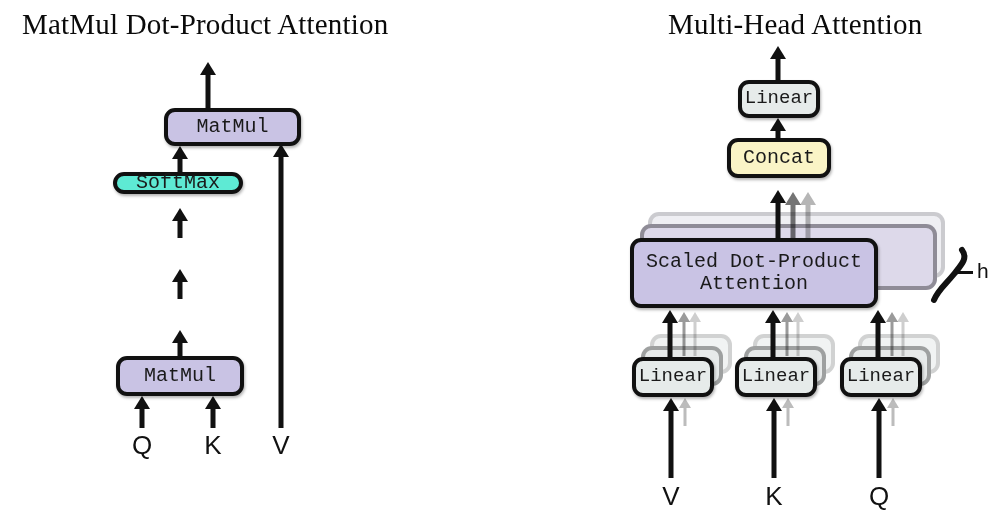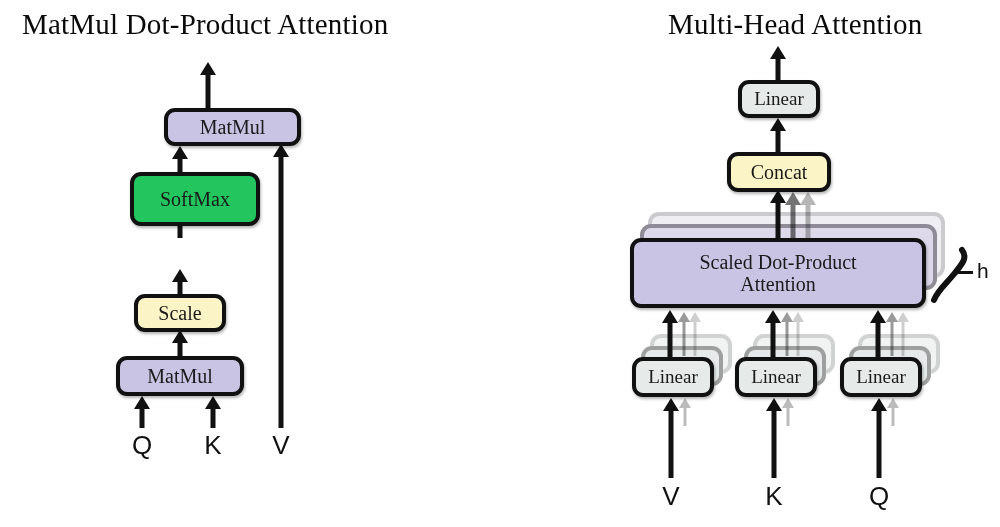--- a/index.html
+++ b/index.html
@@ -26,21 +26,21 @@
   .node{
     position:absolute;
     box-sizing:border-box;
     border:4px solid #111111;
     border-radius:11px;
     display:flex;
     align-items:center;
     justify-content:center;
     text-align:center;
     color:#1a1a1a;
-    font-family:Liberation Serif, serif;
+    font-family:Liberation Mono, monospace;
     font-size:20px;
     line-height:1.12;
     white-space:nowrap;
     box-shadow:1px 2px 3px rgba(0,0,0,0.30);
   }
   .node.two-line{white-space:normal;font-size:20px;}
 
   
   .ghost{
     position:absolute;
@@ -130,28 +130,25 @@
 
   <div class="arrow" style="left:269px;top:144px;width:24px;height:284px;">
     <div class="head"></div>
     <div class="shaft" style="height:275px;"></div>
   </div>
 
   <div class="node" style="left:164px;top:108px;width:137px;height:38px;background:#c9c3e4;">
     <span>MatMul</span>
   </div>
 
-  <div class="node" style="left:130px;top:172px;width:130px;height:54px;background:#22c55e;">
+  <div class="node" style="left:113px;top:172px;width:130px;height:22px;background:#5eead4;">
     <span>SoftMax</span>
   </div>
 
 
-  <div class="node" style="left:134px;top:294px;width:92px;height:38px;background:#faf4c6;">
-    <span>Scale</span>
-  </div>
 
   <div class="node" style="left:116px;top:356px;width:128px;height:40px;background:#c9c3e4;">
     <span>MatMul</span>
   </div>
 
   <div class="vklabel" style="left:122px;top:430px;">Q</div>
   <div class="vklabel" style="left:193px;top:430px;">K</div>
   <div class="vklabel" style="left:261px;top:430px;">V</div>
 
   <div class="title" id="title-right">Multi-Head Attention</div>
@@ -175,21 +172,21 @@
   </div>
   <div class="arrow" style="left:784px;top:192px;width:18px;height:50px;opacity:0.58;">
     <div class="head"></div>
     <div class="shaft" style="height:42px;"></div>
   </div>
   <div class="arrow" style="left:766px;top:190px;width:24px;height:52px;">
     <div class="head"></div>
     <div class="shaft" style="height:44px;"></div>
   </div>
 
-  <div class="node two-line" style="left:630px;top:238px;width:296px;height:70px;background:#c9c3e4;flex-direction:column;">
+  <div class="node two-line" style="left:630px;top:238px;width:248px;height:70px;background:#c9c3e4;flex-direction:column;">
     <span>Scaled Dot-Product</span>
     <span>Attention</span>
   </div>
 
   <svg class="brace" style="left:918px;top:246px;width:56px;height:62px;" viewBox="0 0 56 62">
     <path d="M44 4 C 50 12, 44 18, 36 28 C 28 38, 20 44, 16 54" stroke="#111" stroke-width="6" fill="none" stroke-linecap="round"></path>
   </svg>
   <div class="hdash" style="left:955px;top:271px;width:18px;"></div>
   <div class="hlabel" style="left:977px;top:259px;">h</div>
 
@@ -244,21 +241,21 @@
   <div class="node" style="left:632px;top:357px;width:82px;height:40px;background:#e6ebea;font-size:19px;">
     <span>Linear</span>
   </div>
   <div class="node" style="left:735px;top:357px;width:82px;height:40px;background:#e6ebea;font-size:19px;">
     <span>Linear</span>
   </div>
   <div class="node" style="left:840px;top:357px;width:82px;height:40px;background:#e6ebea;font-size:19px;">
     <span>Linear</span>
   </div>
 
-  <div class="node" style="left:727px;top:152px;width:104px;height:40px;background:#faf4c6;">
+  <div class="node" style="left:727px;top:138px;width:104px;height:40px;background:#faf4c6;">
     <span>Concat</span>
   </div>
 
   <div class="node" style="left:738px;top:80px;width:82px;height:38px;background:#e6ebea;font-size:19px;">
     <span>Linear</span>
   </div>
 
   <div class="arrow thin" style="left:678px;top:398px;width:14px;height:28px;opacity:0.28;">
     <div class="head"></div>
     <div class="shaft" style="height:20px;"></div>

